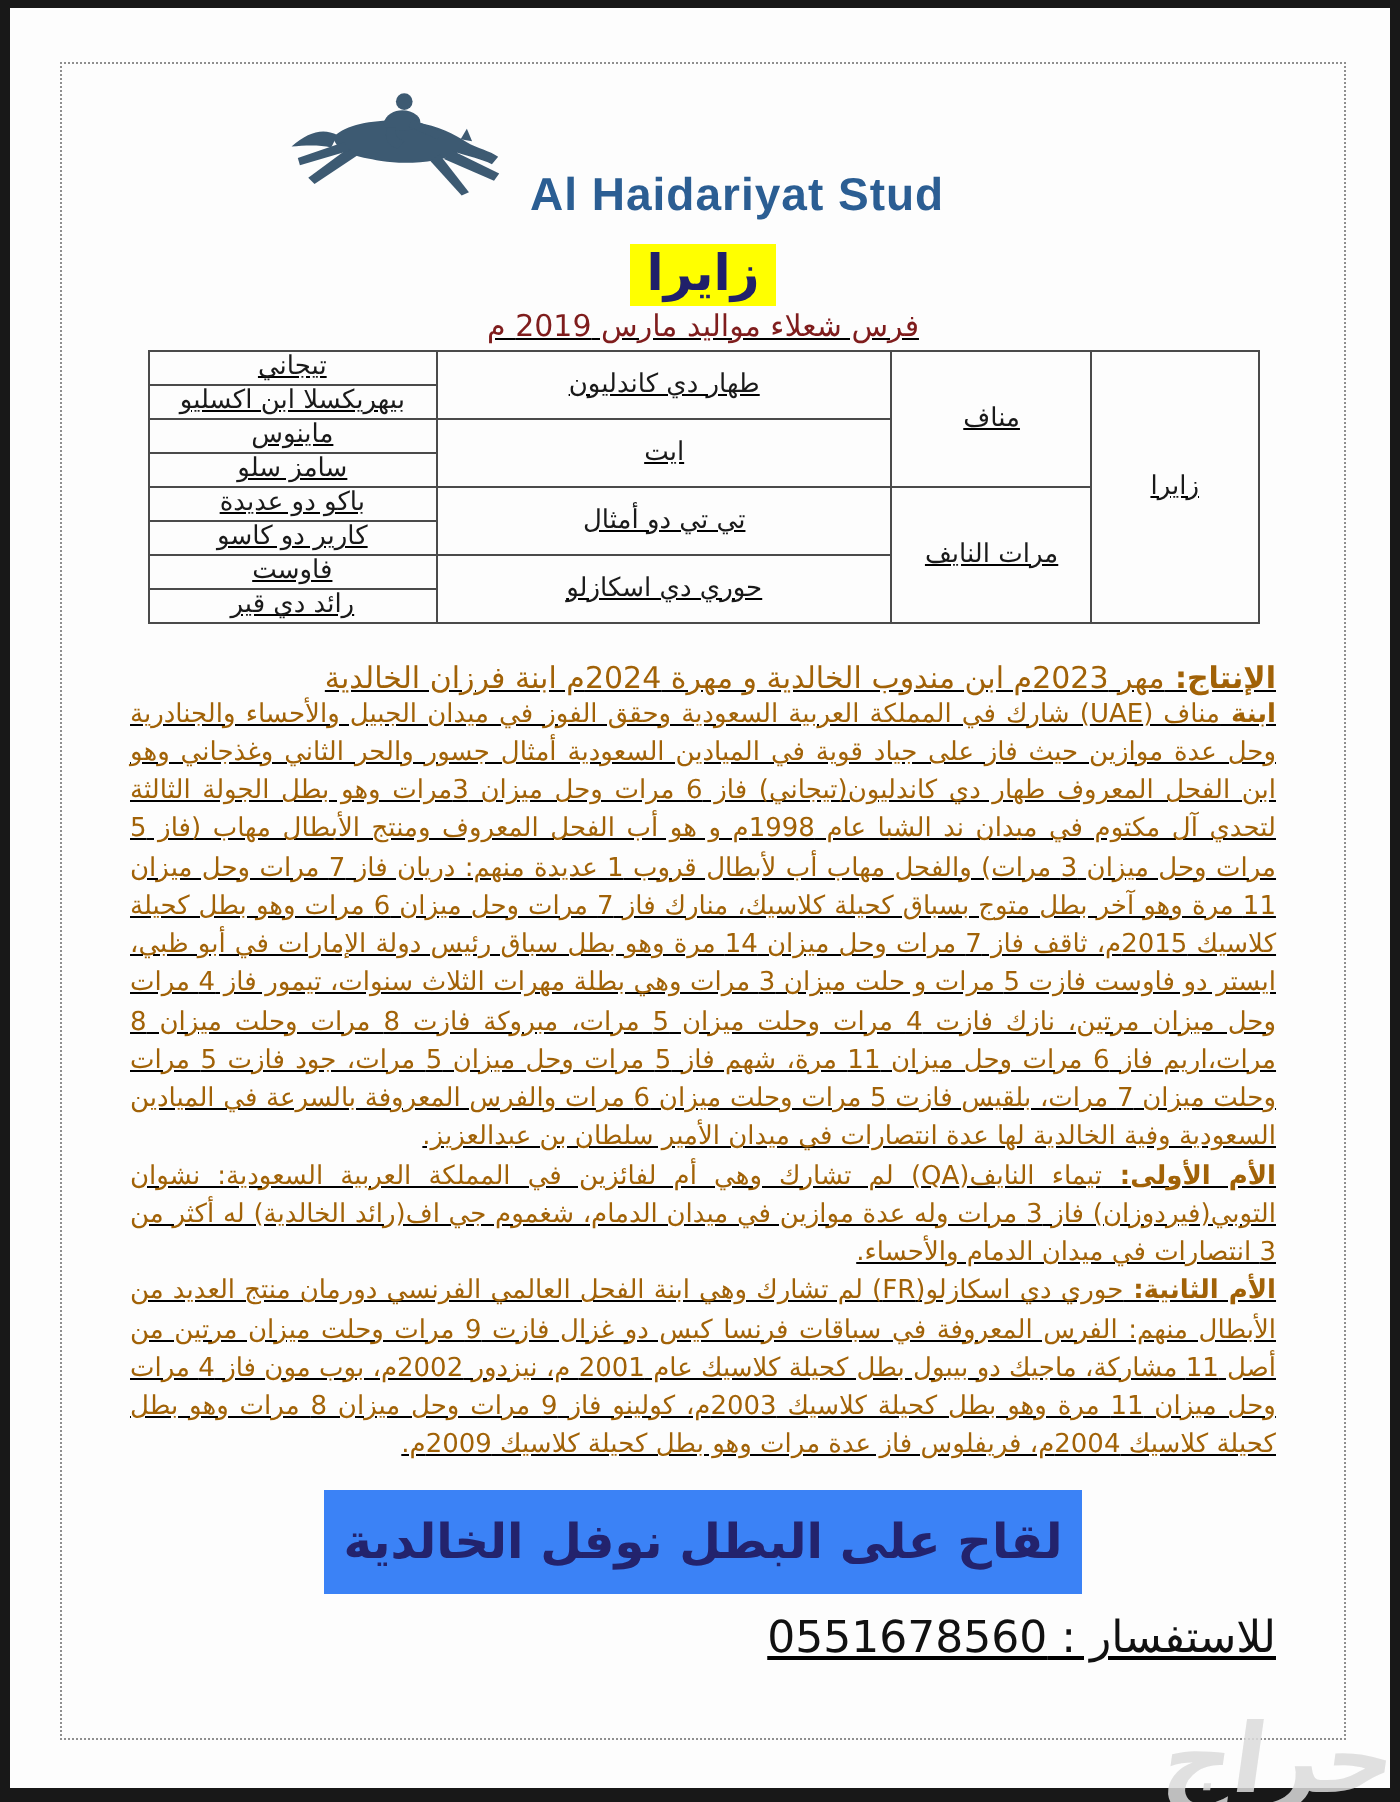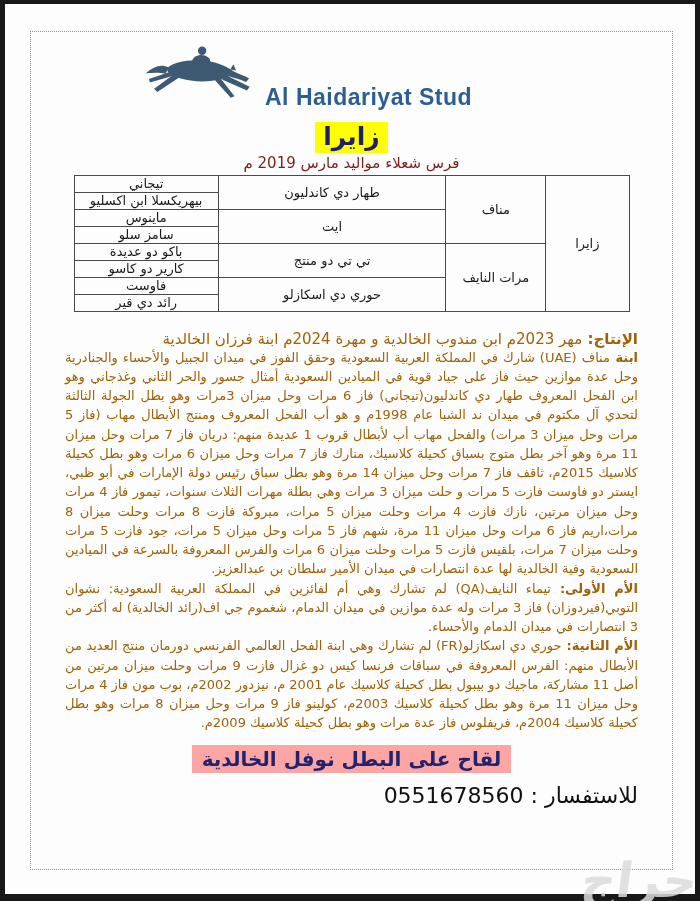--- a/index.html
+++ b/index.html
@@ -11,21 +11,21 @@
   }
   .page {
     position: absolute; left: 5px; top: 4px; right: 5px; bottom: 7px;
     background: #fdfdfd;
   }
   .inner {
     position: absolute; left: 25px; top: 27px; right: 22px; bottom: 24px;
     border: 1px dotted #8f8f8f;
     overflow: hidden;
   }
-  .content { padding: 0 34px; }
+  .content { padding: 0 34px; text-decoration: underline; }
 
   
   .header { position: relative; height: 90px; direction: ltr; }
   .horse-logo { position: absolute; left: 76px; top: 12px; width: 116px; height: 60px; }
   .brand {
     position: absolute; left: 200px; top: 52px;
     font-size: 23px; font-weight: bold; letter-spacing: .5px;
     color: #2b5e93;
     font-family: "Liberation Sans", sans-serif;
   }
@@ -60,24 +60,24 @@
   
   .arabic { direction: rtl; text-align: right; color: #a16207; }
   .production { margin-top: 18px; font-size: 15px; }
   .para { font-size: 13px; line-height: 1.48; text-align: justify; }
   .lead { font-weight: bold; }
 
   
   .vax-line { margin-top: 13px; text-align: center; direction: rtl; }
   .vax-text {
     display: inline-block;
-    background: #fca5a5;
+    background: #3b82f6;
     color: #23236d;
-    font-weight: bold; font-size: 20px;
-    padding: 2px 10px;
+    font-weight: bold; font-size: 24px;
+    padding: 12px 10px;
   }
   .contact { margin-top: 10px; font-size: 22px; color: #111; direction: rtl; text-align: right; padding-left: 4px; }
 
   .watermark {
     position: absolute; right: -2px; bottom: -14px;
     font-size: 48px; font-weight: bold;
     color: #dcdcdc; opacity: .85;
     transform: skewX(-8deg);
     direction: rtl; z-index: 6;
     letter-spacing: 4px;
@@ -133,21 +133,21 @@
             </tr>
         <tr>
           <td rowspan="2">ايت</td>
           <td>ماينوس</td>
         </tr>
         <tr>
               <td>سامز سلو</td>
             </tr>
         <tr>
           <td rowspan="4">مرات النايف</td>
-          <td rowspan="2">تي تي دو منتج</td>
+          <td rowspan="2">تي تي دو أمثال</td>
           <td>باكو دو عديدة</td>
         </tr>
         <tr>
               <td>كارير دو كاسو</td>
             </tr>
         <tr>
           <td rowspan="2">حوري دي اسكازلو</td>
           <td>فاوست</td>
         </tr>
         <tr>

